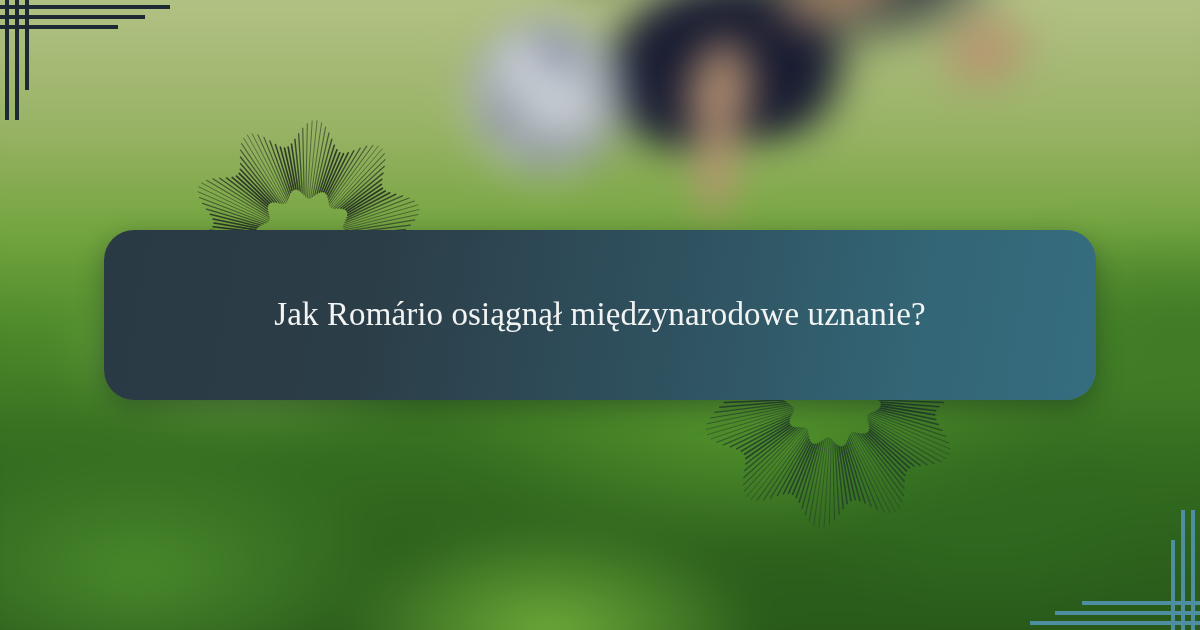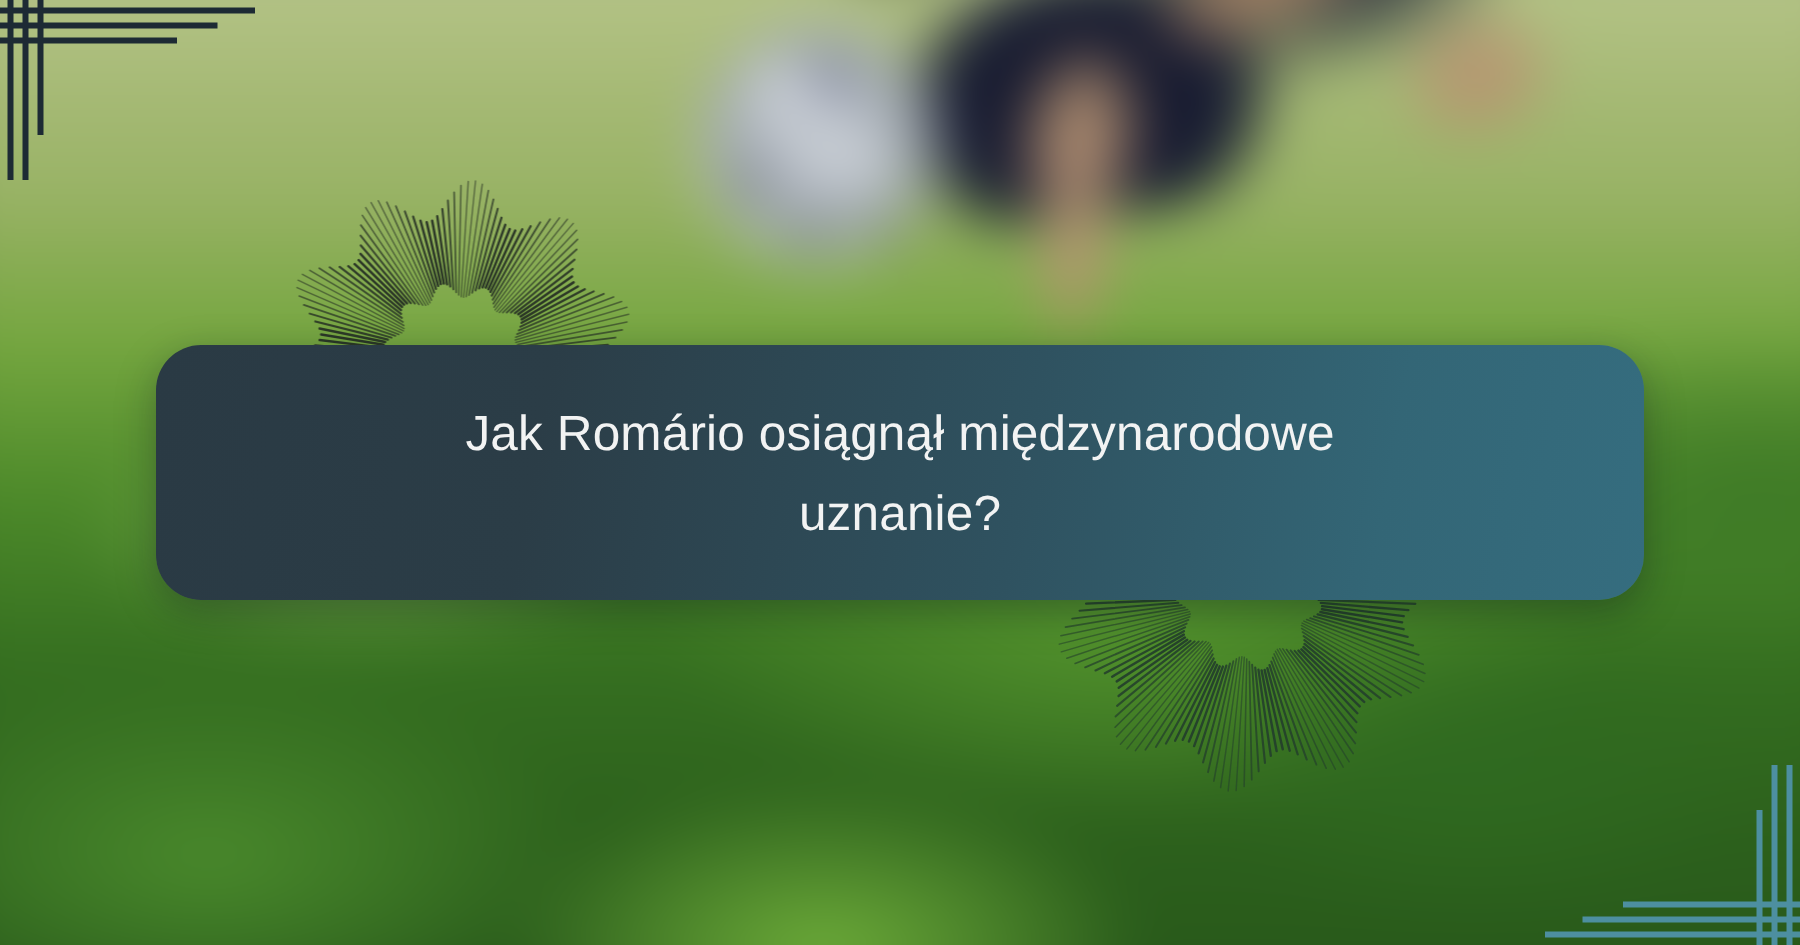--- a/index.html
+++ b/index.html
@@ -5,21 +5,21 @@
   html, body {
     margin: 0;
     padding: 0;
     background: #1d2a1a;
   }
   #stage {
     position: relative;
     width: 1200px;
     height: 630px;
     overflow: hidden;
-    font-family: Liberation Sans, sans-serif;
+    font-family: Liberation Serif, serif;
   }
 
   
   .bg-layer {
     position: absolute;
     inset: -40px;
     filter: blur(18px);
   }
   .bg-grass {
     position: absolute;

